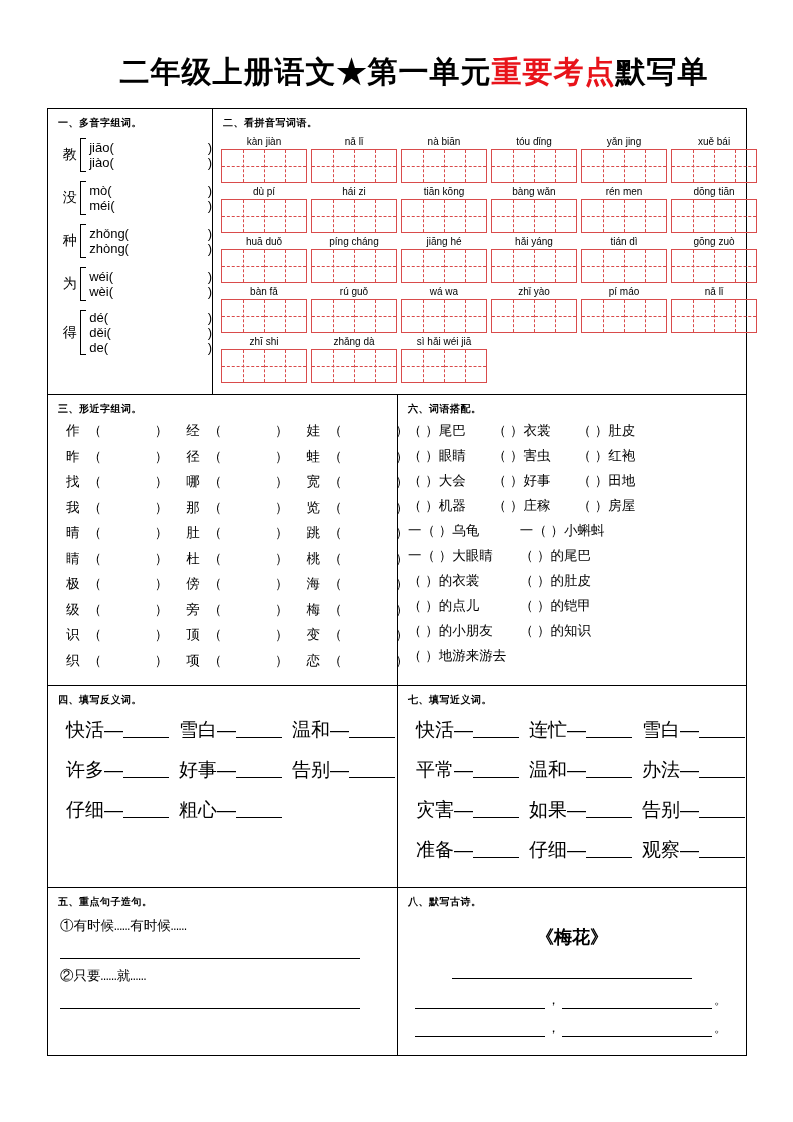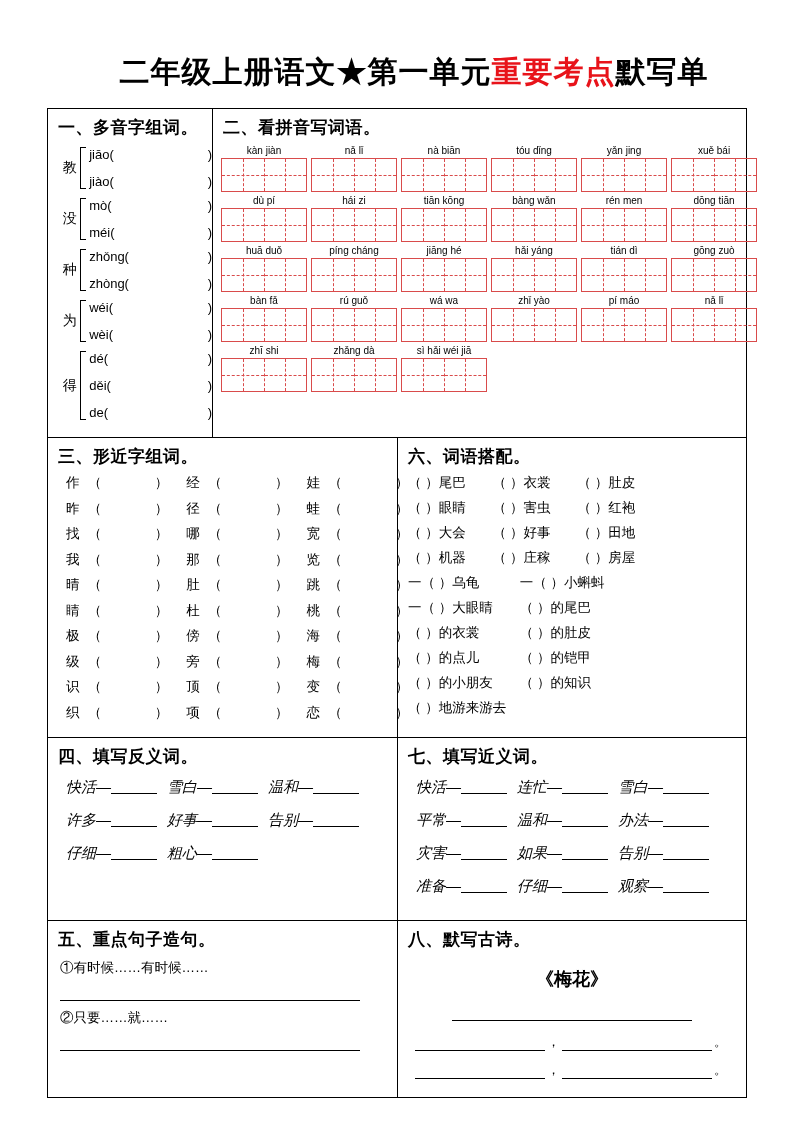--- a/index.html
+++ b/index.html
@@ -39,21 +39,21 @@
   }
   .row { display: flex; border-bottom: 1.4px solid #000; }
   .row:last-child { border-bottom: none; }
   .cell { position: relative; }
   .cell.left { width: 165px; border-right: 1.4px solid #000; }
   .cell.right { flex: 1; }
   .cell.half-l { width: 350px; border-right: 1.4px solid #000; }
   .cell.half-r { flex: 1; }
 
   .sec-title {
-    font-size: 17px;
+    font-size: 10px;
     font-weight: bold;
     color: #000;
     padding: 7px 0 4px 10px;
     letter-spacing: 0.5px;
   }
 
   
   .duoyin { padding: 4px 0 8px 14px; }
   .dy-group {
     display: flex;
@@ -64,21 +64,21 @@
   .dy-char { width: 22px; text-align: center; font-size: 14px; }
   .dy-brace {
     width: 9px;
     align-self: stretch;
     border-left: 1.2px solid #000;
     border-top: 1.2px solid #000;
     border-bottom: 1.2px solid #000;
     margin-left: 2px; margin-right: 3px;
     min-height: 34px;
   }
-  .dy-readings { display: flex; flex-direction: column; justify-content: center; gap: 12px; }
+  .dy-readings { display: flex; flex-direction: column; justify-content: center; }
   .dy-reading { font-size: 13px; white-space: nowrap; }
   .dy-reading .py { display: inline-block; min-width: 40px; }
   .dy-reading .paren { letter-spacing: 16px; }
 
   
   .pinyin-area { padding: 2px 6px 8px 8px; }
   .py-row { margin-bottom: 3px; }
   .py-labels, .py-boxes { display: flex; }
   .py-item { width: 86px; margin-right: 4px; }
   .py-label {
@@ -120,34 +120,34 @@
     white-space: nowrap;
   }
   .xj-item .ch { display: inline-block; width: 22px; }
   .xj-item .br { letter-spacing: 14px; }
 
   
   .dapei { padding: 2px 0 8px 10px; font-size: 13.5px; }
   .dp-line { margin-bottom: 7px; white-space: nowrap; }
 
   
-  .ciyu { padding: 6px 0 10px 18px; font-size: 15px; font-style: italic; }
+  .ciyu { padding: 6px 0 10px 18px; font-size: 19px; }
   .cy-row { margin-bottom: 14px; white-space: nowrap; }
   .cy-item { display: inline-block; margin-right: 10px; }
   .cy-line {
     display: inline-block;
     width: 46px;
     border-bottom: 1.2px solid #000;
     height: 13px;
     vertical-align: -2px;
   }
 
   
   .zaoju { padding: 4px 0 8px 12px; font-size: 13.5px; }
-  .zj-prompt { margin-bottom: 6px; }
+  .zj-prompt { margin-bottom: 6px; font-family: Liberation Mono, monospace; }
   .zj-line {
     border-bottom: 1.2px solid #000;
     width: 300px;
     height: 18px;
     margin-bottom: 8px;
   }
 
   
   .gushi { padding: 6px 0 8px 0; font-size: 13.5px; text-align: center; }
   .gs-title { font-weight: bold; font-size: 18px; margin: 6px 0 14px 0; }

